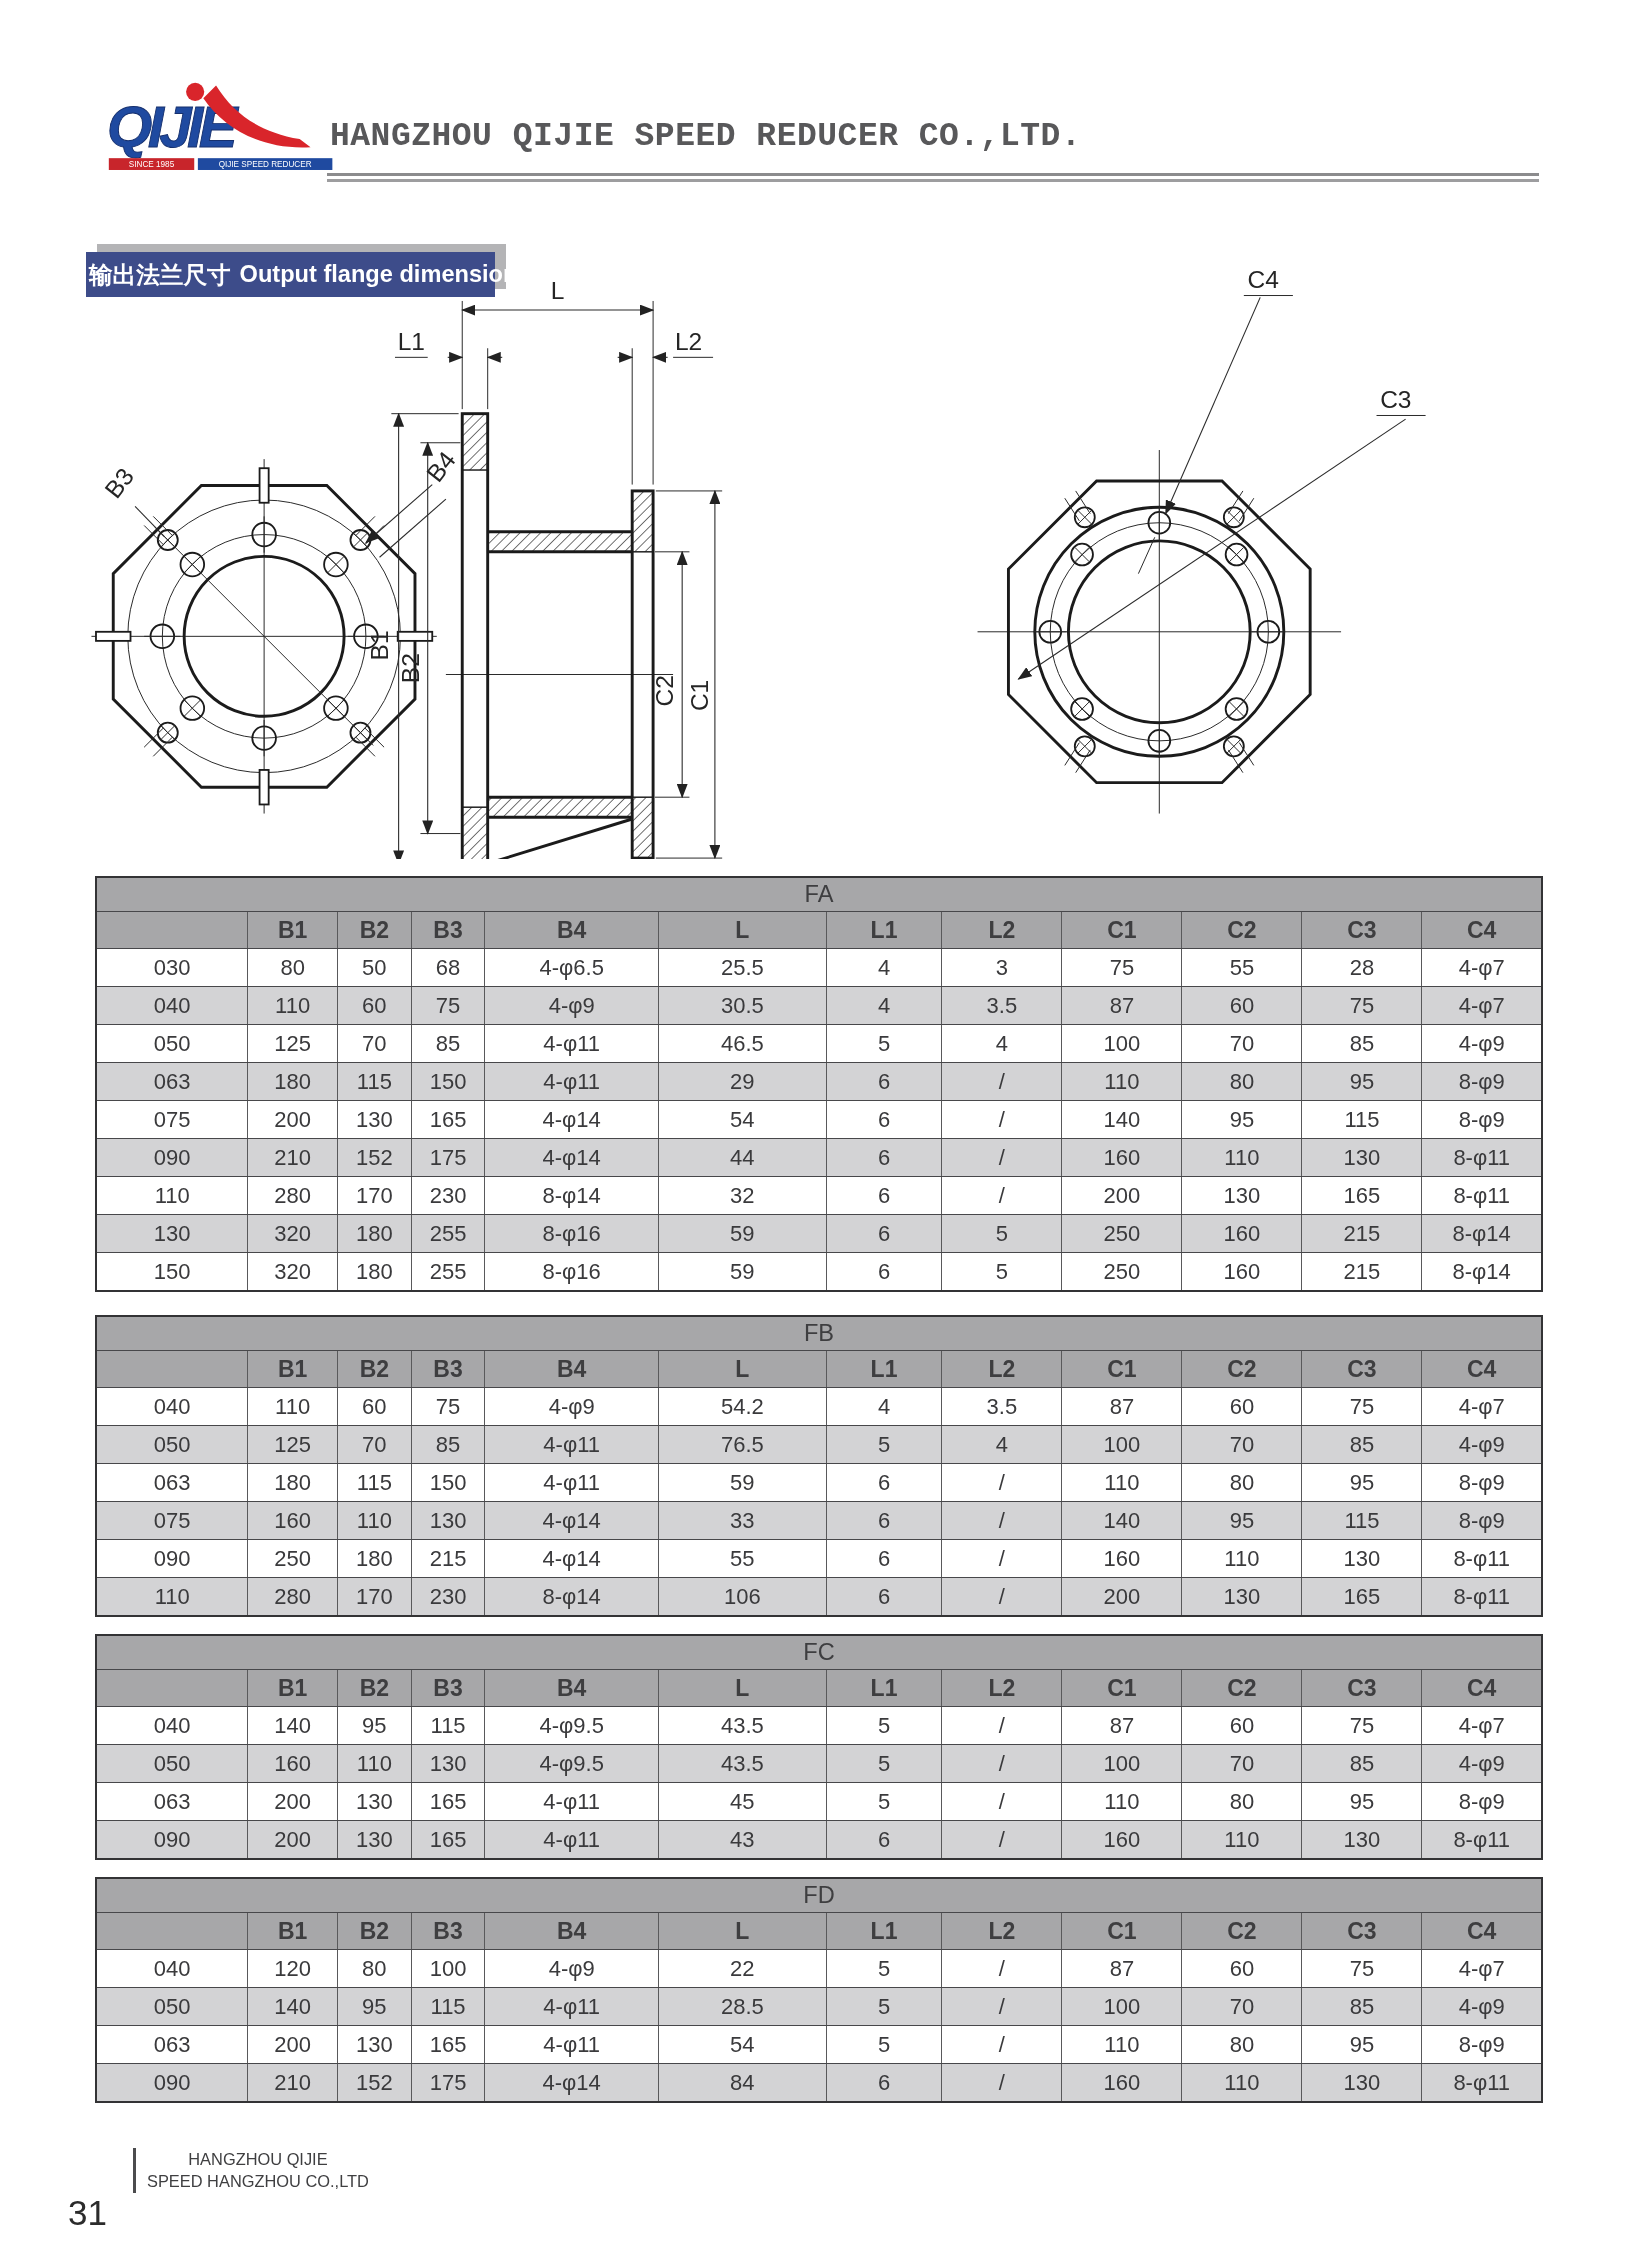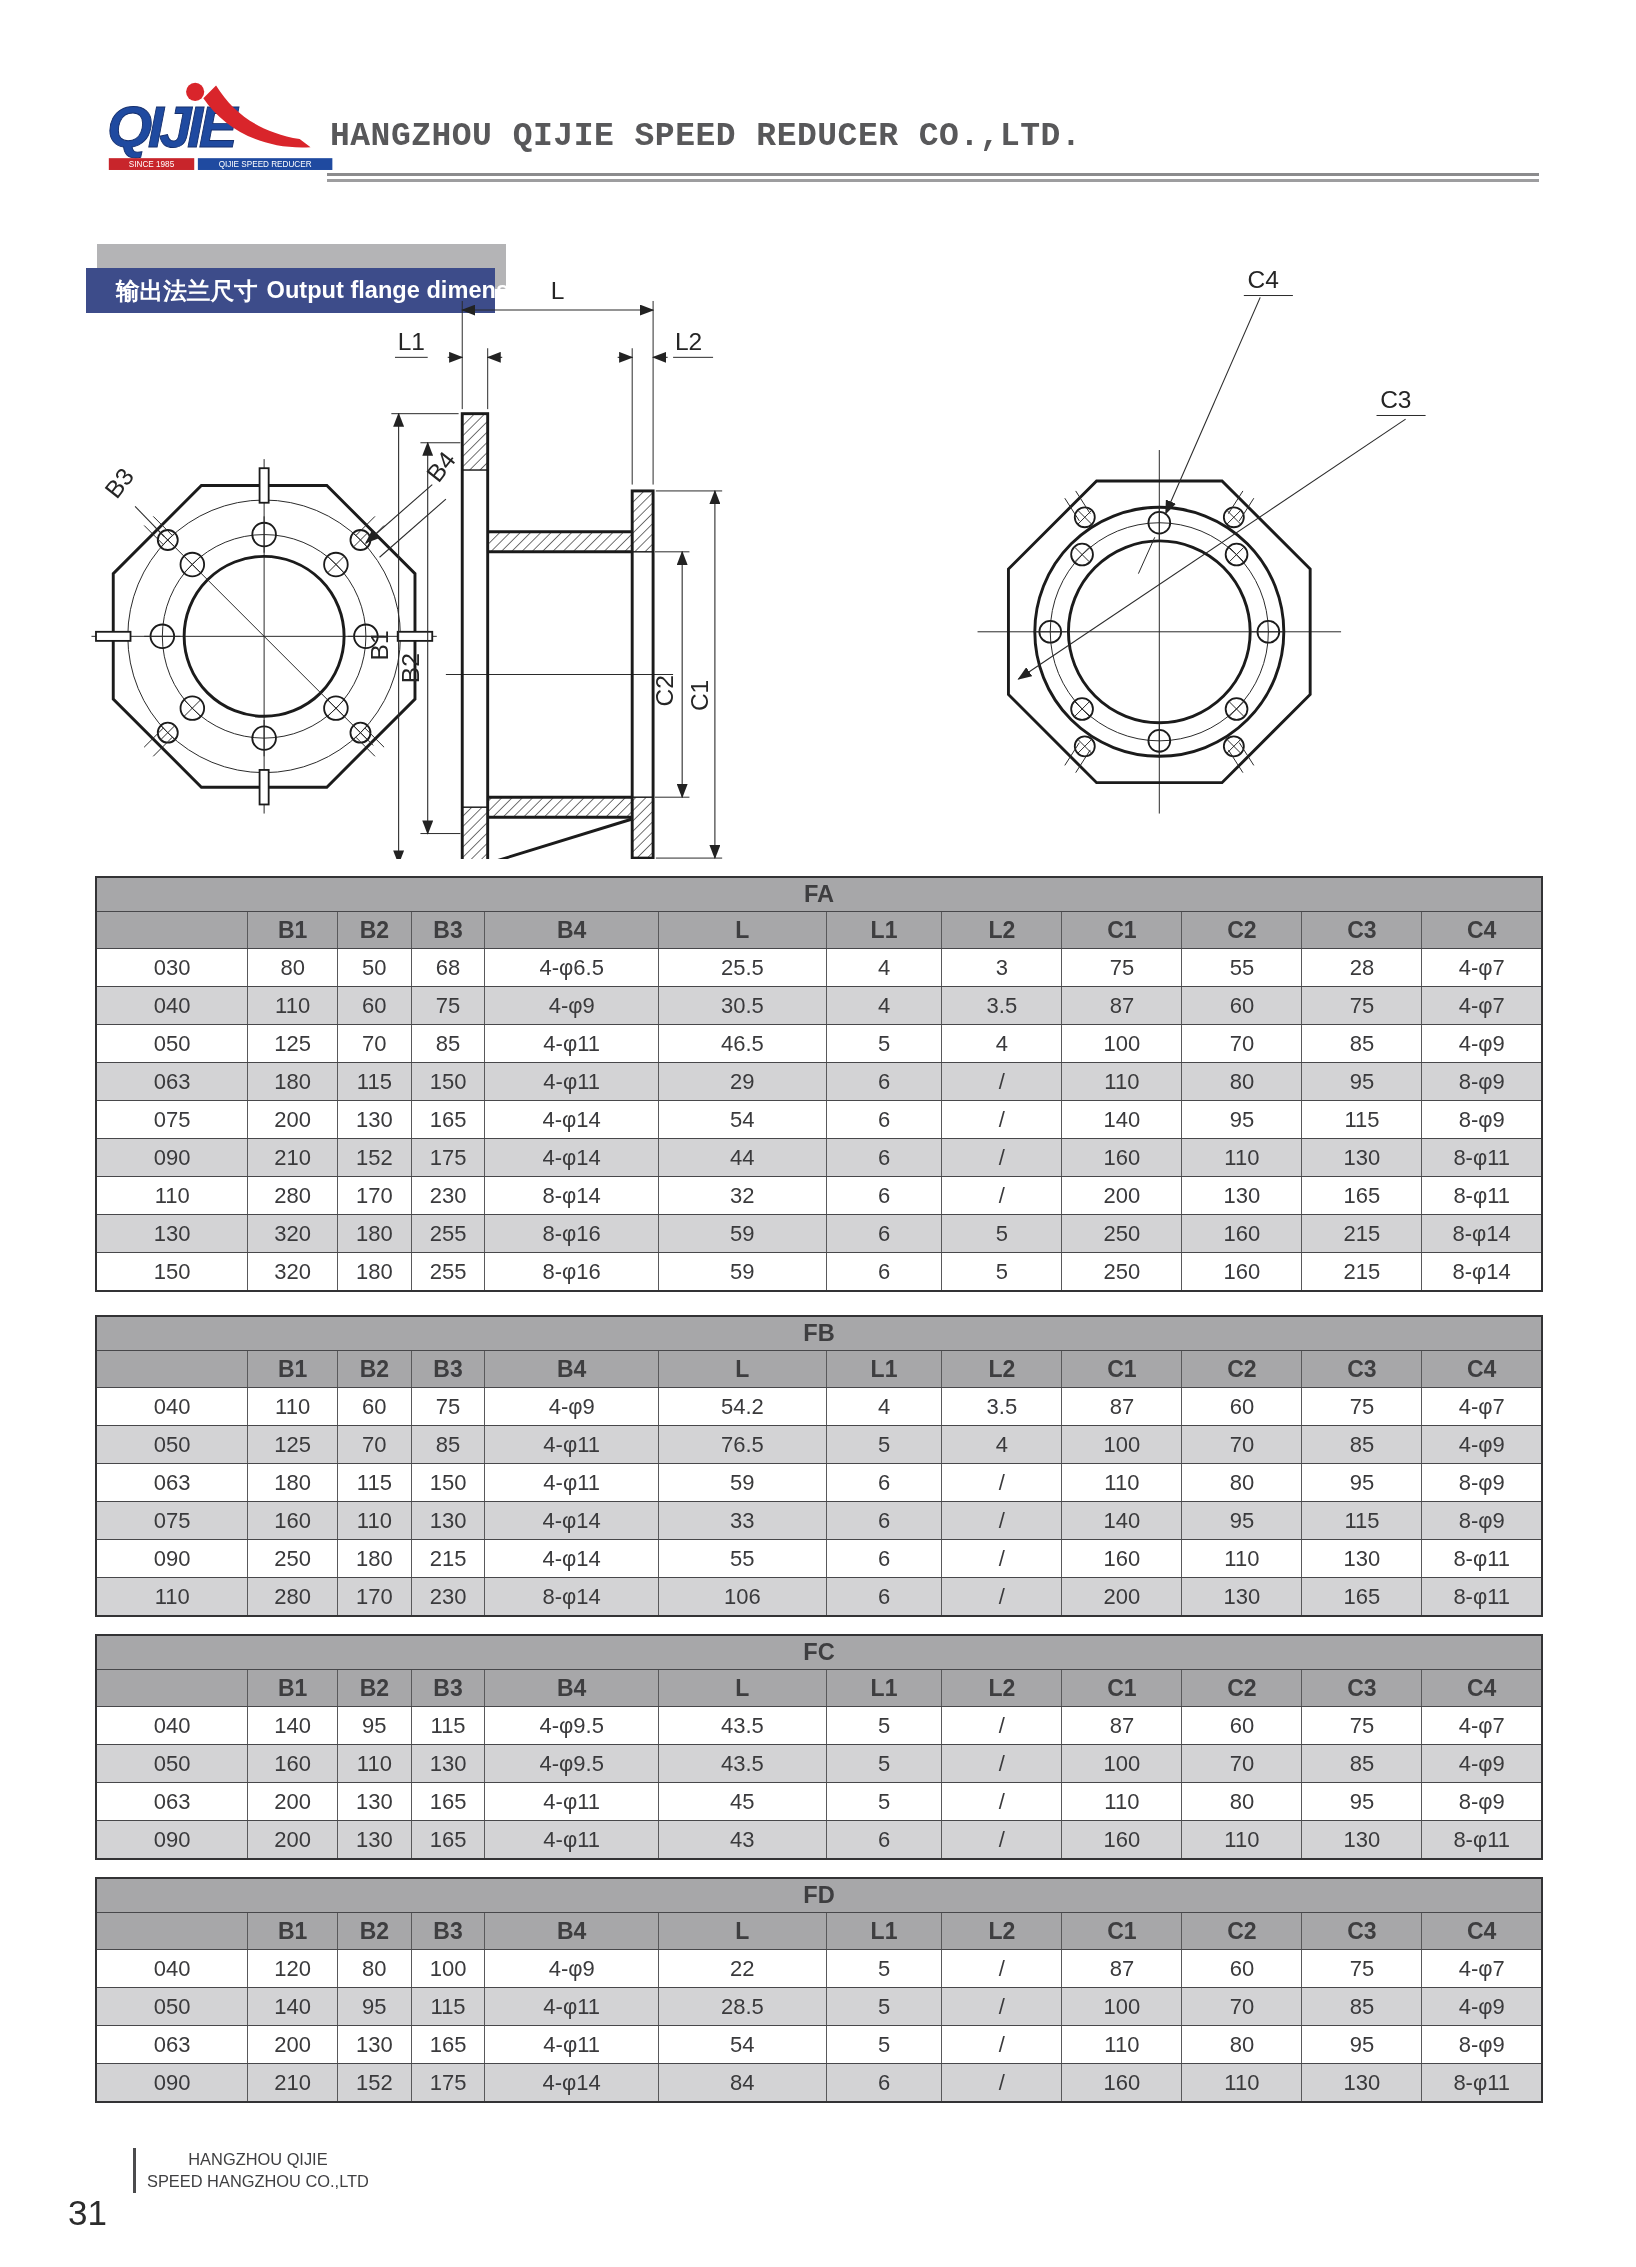--- a/index.html
+++ b/index.html
@@ -10,43 +10,43 @@
   
   .company-name{position:absolute;left:330px;top:118px;font-size:33px;font-weight:bold;
                 color:#58585a;letter-spacing:0.5px;font-family:Liberation Mono, monospace;}
   .rule{position:absolute;left:327px;width:1212px;height:2.7px;background:#8b8b8d;}
   .rule.r1{top:173px;}
   .rule.r2{top:179px;background:#9d9d9f;}
 
   
   .banner-wrap{position:absolute;left:86px;top:252px;width:409px;height:45px;}
   .banner-shadow{position:absolute;left:11px;top:-8.2px;width:409px;height:45px;background:#b4b4b6;}
-  .banner{position:absolute;left:0;top:16px;width:409px;height:45px;background:#3d4c8a;
-          display:flex;align-items:center;padding-left:30px;box-sizing:border-box;}
+  .banner{position:absolute;left:0;top:0;width:409px;height:45px;background:#3d4c8a;
+          display:flex;align-items:center;padding-left:3px;box-sizing:border-box;}
   .banner span{color:#ffffff;font-size:23.6px;font-weight:bold;white-space:nowrap;}
   .banner .en{margin-left:9px;}
 
   
   svg.drawings{position:absolute;left:91px;top:241px;}
   svg.drawings .bold{stroke:#1b1b1b;stroke-width:3.2;fill:none;}
   svg.drawings .mid{stroke:#1b1b1b;stroke-width:2;fill:none;}
   svg.drawings .thin{stroke:#2a2a2a;stroke-width:1.1;fill:none;}
   svg.drawings .dim{stroke:#2a2a2a;stroke-width:1.2;fill:none;}
   svg.drawings text{fill:#252525;font-size:27px;font-family:"Liberation Sans",sans-serif;}
   svg.drawings .hatchrect{fill:url(#hatch);stroke:#1b1b1b;stroke-width:1.6;}
   svg.drawings .keyrect{fill:#ffffff;stroke:#1b1b1b;stroke-width:2;}
 
   
   table.dim-table{position:absolute;left:95px;width:1448px;border-collapse:collapse;
                   table-layout:fixed;border:2.7px solid #333335;}
   table.dim-table td{border-left:0.9px solid #59595b;border-right:0.9px solid #59595b;
                   border-top:1.8px solid #47474a;border-bottom:1.8px solid #47474a;
                   text-align:center;vertical-align:middle;padding:0;overflow:hidden;
                   font-size:22px;color:#3a3a3c;}
-  tr.t-title td{background:#a7a7a9;height:33px;font-weight:bold;font-size:23.6px;color:#3e3e40;
+  tr.t-title td{background:#a7a7a9;height:33px;font-weight:normal;font-size:23.6px;color:#3e3e40;
                 border-left:none;border-right:none;}
   tr.t-head  td{background:#a7a7a9;height:36px;font-weight:bold;font-size:23px;color:#3e3e40;}
   tr.t-plain td{background:#ffffff;height:37px;}
   tr.t-alt   td{background:#d3d3d5;height:37px;}
 
   
   .page-number{position:absolute;left:68px;top:2146px;font-size:35px;color:#2b2b2b;margin-top:47px;}
   .footer-divider{position:absolute;left:133px;top:2148px;width:2.7px;height:45px;background:#4c4c4e;}
   .footer-company{position:absolute;left:147px;top:2148px;font-size:16.4px;color:#3f3f41;line-height:1.35;text-align:center;}
 </style>

